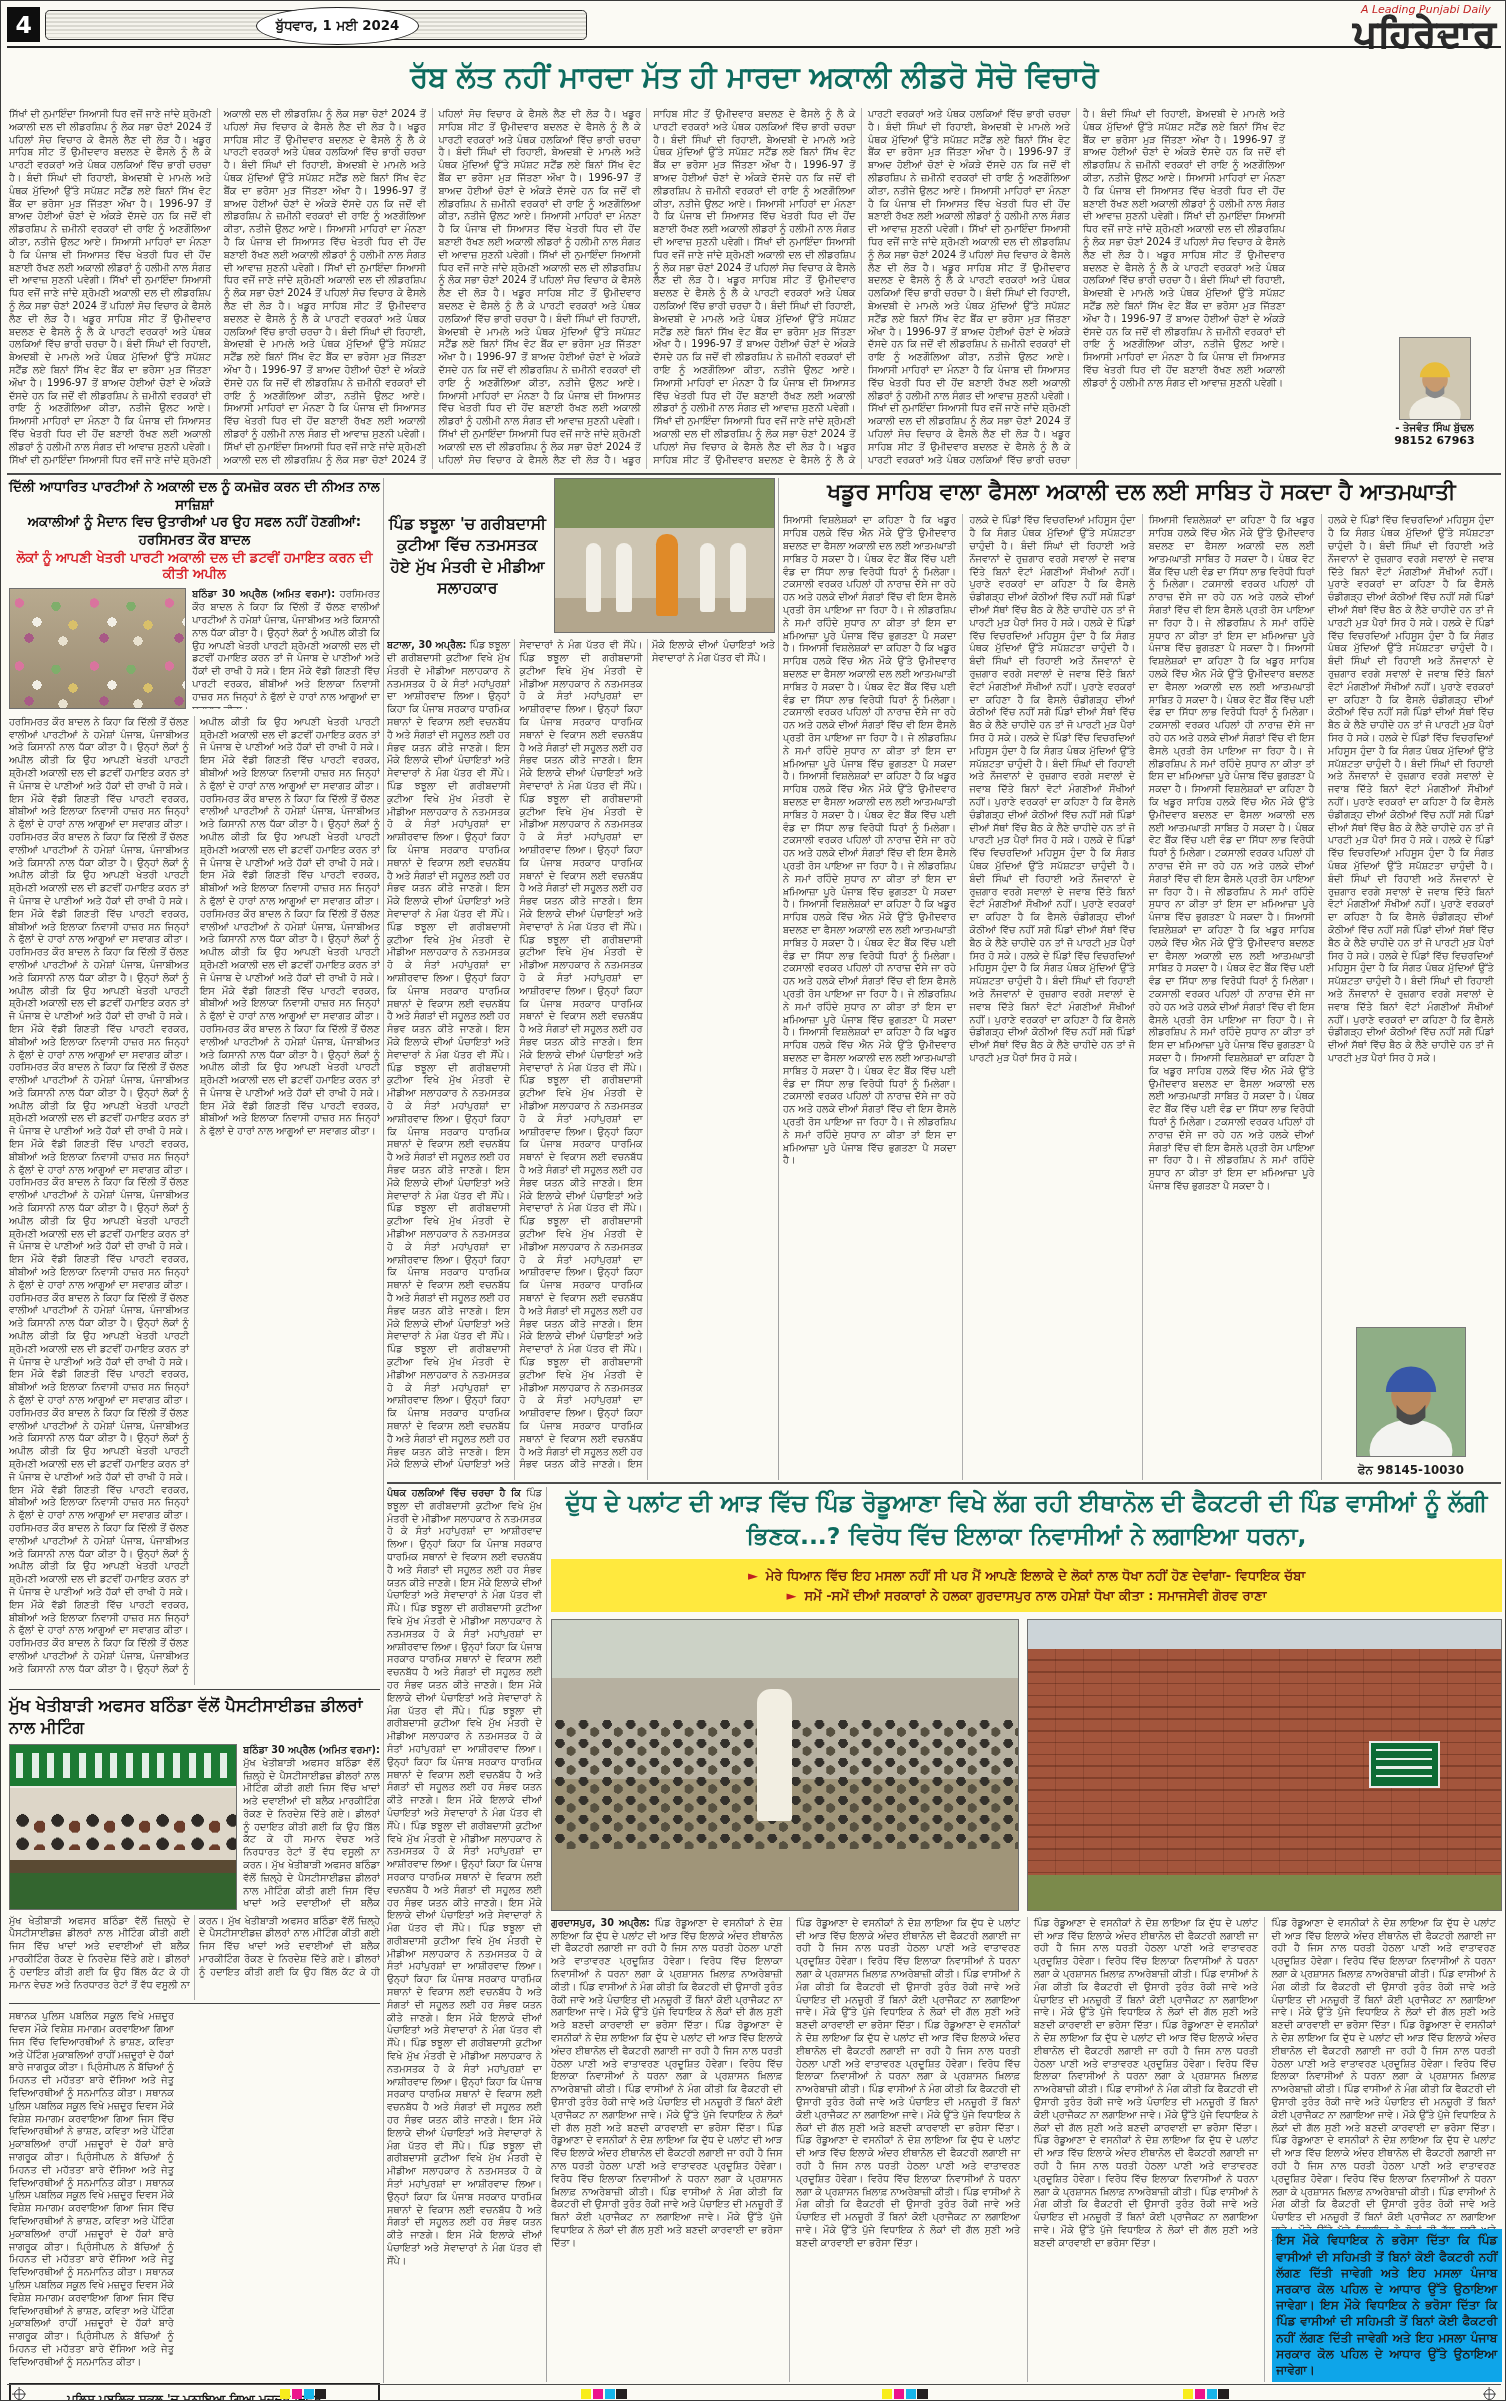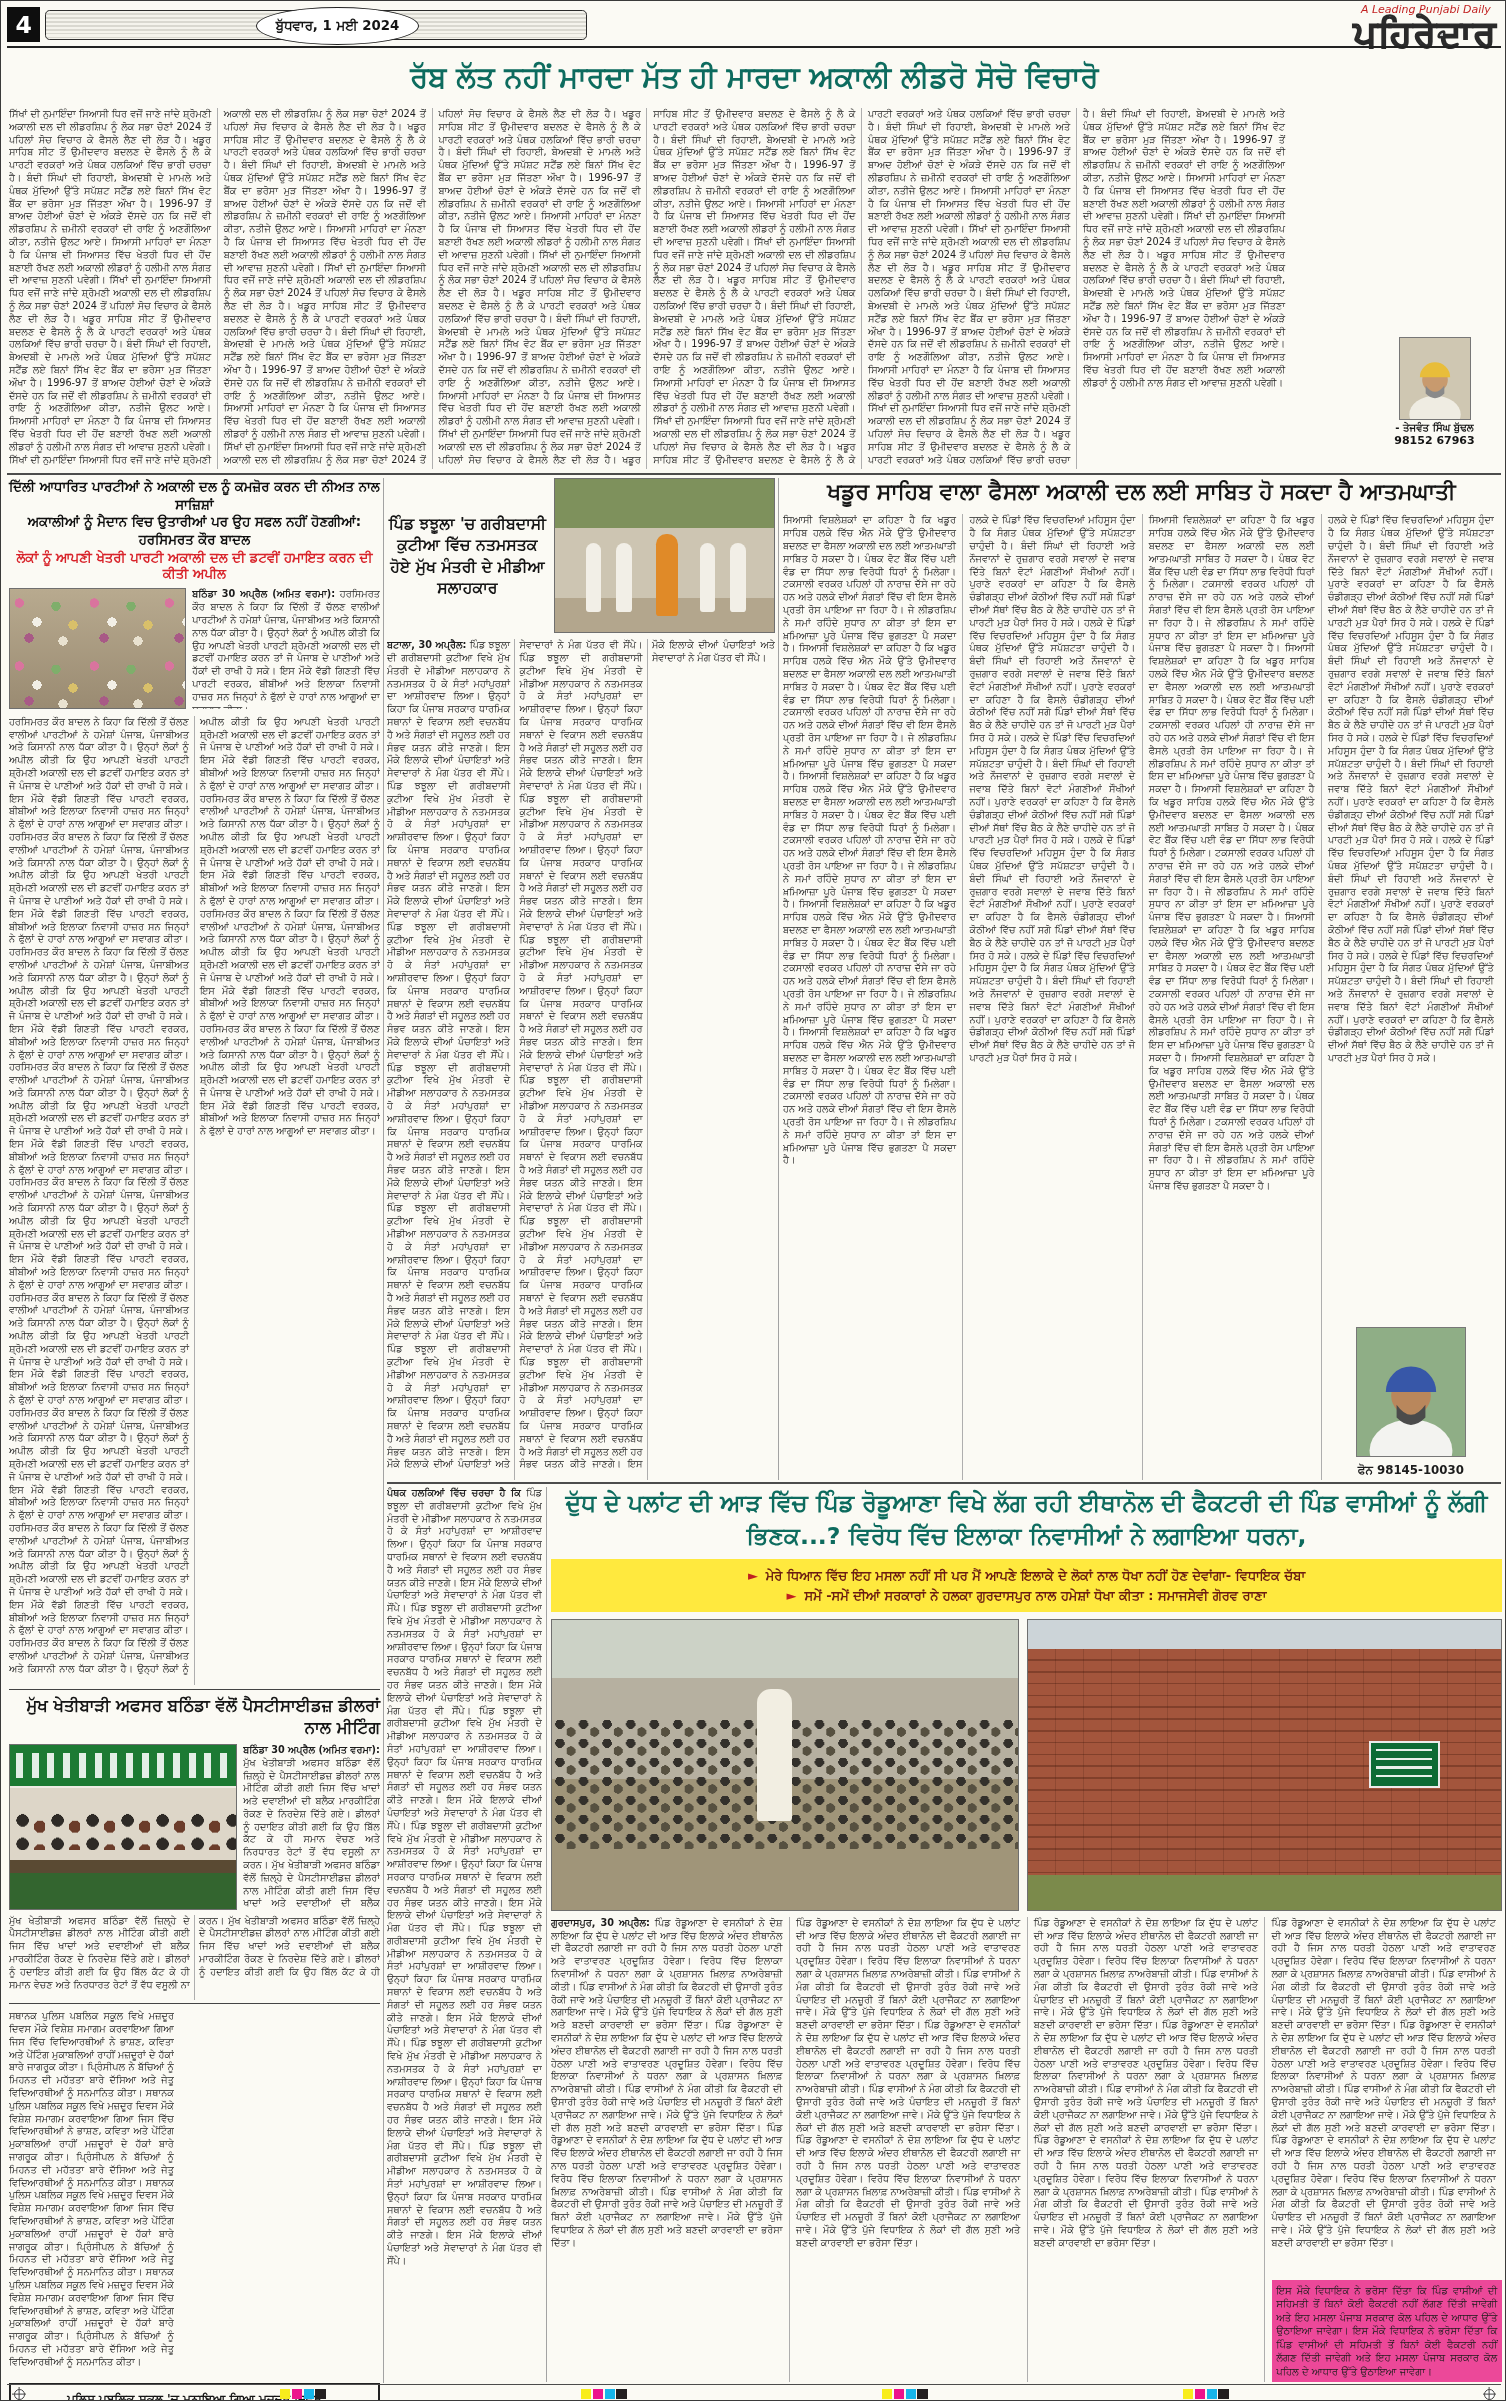--- a/index.html
+++ b/index.html
@@ -86,25 +86,25 @@
   radial-gradient(circle 4.7px at 19px 14px,#565040 97%,transparent) 0 0/23.6px 19px}
 .elder{left:44%;top:24%;width:35px;height:132px;background:#f2eee2;border-radius:14px 14px 3.1px 3.1px}
 .ph-wall{flex:1;height:292px;background:linear-gradient(180deg,#ccd4d8 0 10%,#a3553c 10%)}
 .bricklines{left:0;top:10%;width:100%;height:78%;background:
   repeating-linear-gradient(180deg,transparent 0 10.2px,rgba(40,10,0,.28) 10.2px 11.8px),
   repeating-linear-gradient(90deg,transparent 0 27px,rgba(40,10,0,.16) 27px 28px)}
 .wallgrass{left:0;bottom:0;width:100%;height:12%;background:#7b8a4b}
 .wallsign{right:13%;top:42%;width:71px;height:47px;background:#0d6b35;border:2.4px solid #ececec}
 .wallsign::after{content:"";position:absolute;inset:5.5px;background:repeating-linear-gradient(180deg,rgba(255,255,255,.9) 0 2.4px,transparent 2.4px 8.6px)}
 .pcols{display:grid;grid-template-columns:1fr 1fr 1fr 1fr;margin-top:6.3px;flex:1;min-height:0}
-.hl{position:absolute;left:6.3px;right:0;bottom:0;background:#ec4899;font-weight:normal;padding:3.9px 4.7px;font-size:10px;line-height:1.35;text-align:justify;max-height:157px;overflow:hidden}
+.hl{position:absolute;left:6.3px;right:0;bottom:0;background:#0ea5e9;font-weight:bold;padding:3.9px 4.7px;font-size:12px;line-height:1.35;text-align:justify;max-height:157px;overflow:hidden}
 
 
 .pest{position:absolute;left:7.9px;top:1688px;width:371px;height:311px;border-top:1.6px solid #444;padding-top:4.7px}
-.pest h2{font-size:16.5px;text-align:right;line-height:1.35;font-weight:800}
+.pest h2{font-size:16.5px;text-align:left;line-height:1.35;font-weight:800}
 .pestrow{display:flex;gap:6.3px;margin-top:4.7px;flex:0 0 auto}
 .ph-meeting{width:228px;height:166px;background:linear-gradient(180deg,#efece4 0 26%,#ddd6c8 26% 70%,#5a4a33 70%)}
 .banner{left:0;top:0;width:100%;height:25%;background:#1c7a33}
 .banner::after{content:"";position:absolute;inset:7.9px 6.3px;background:repeating-linear-gradient(90deg,rgba(255,255,255,.88) 0 7px,transparent 7px 15.7px)}
 .headsrow{left:0;top:40%;width:100%;height:24%;background:
   radial-gradient(circle 6.3px at 12.6px 9.4px,#2e2a26 97%,transparent) 0 0/35px 23.6px,
   radial-gradient(circle 6.3px at 30px 15.7px,#6b3c2a 97%,transparent) 0 0/35px 23.6px}
 .tablecloth{left:0;bottom:0;width:100%;height:22%;background:#33652f}
 .pestrow .txt{flex:1;height:166px}
 .pestbot{margin-top:4.7px;flex:1;column-count:2;column-gap:9.4px;column-rule:0.8px solid #aeaeae;column-fill:auto}

